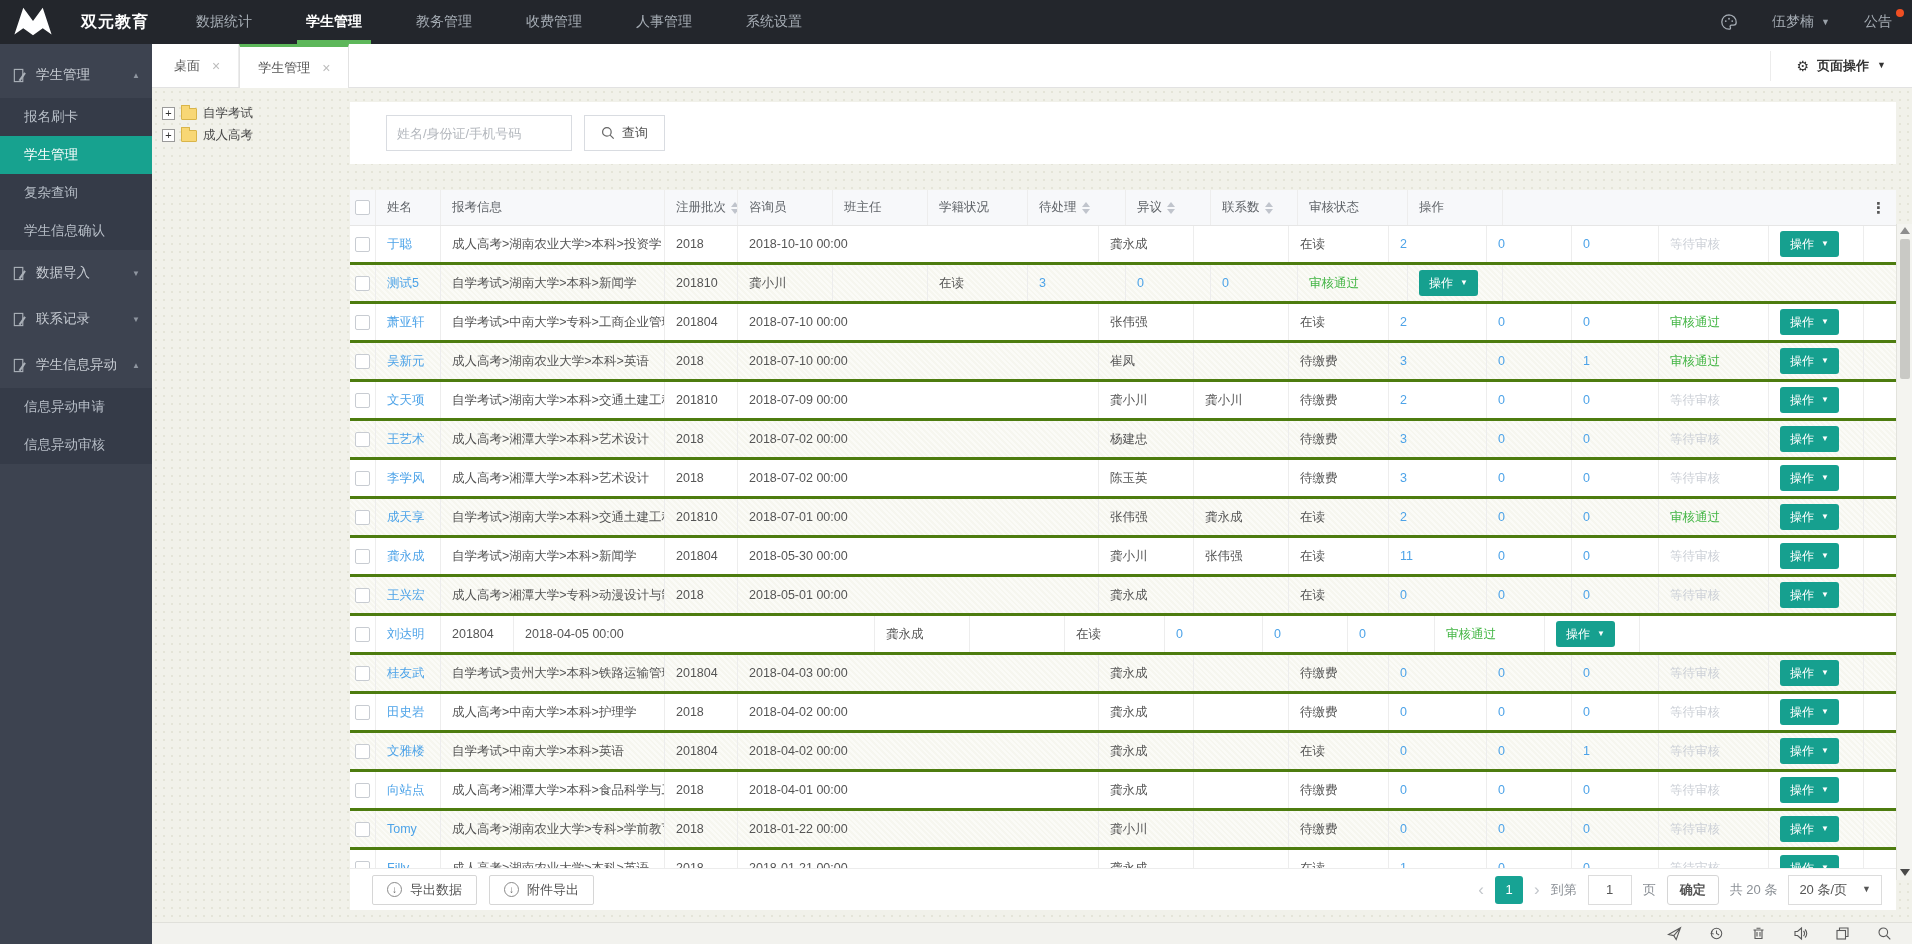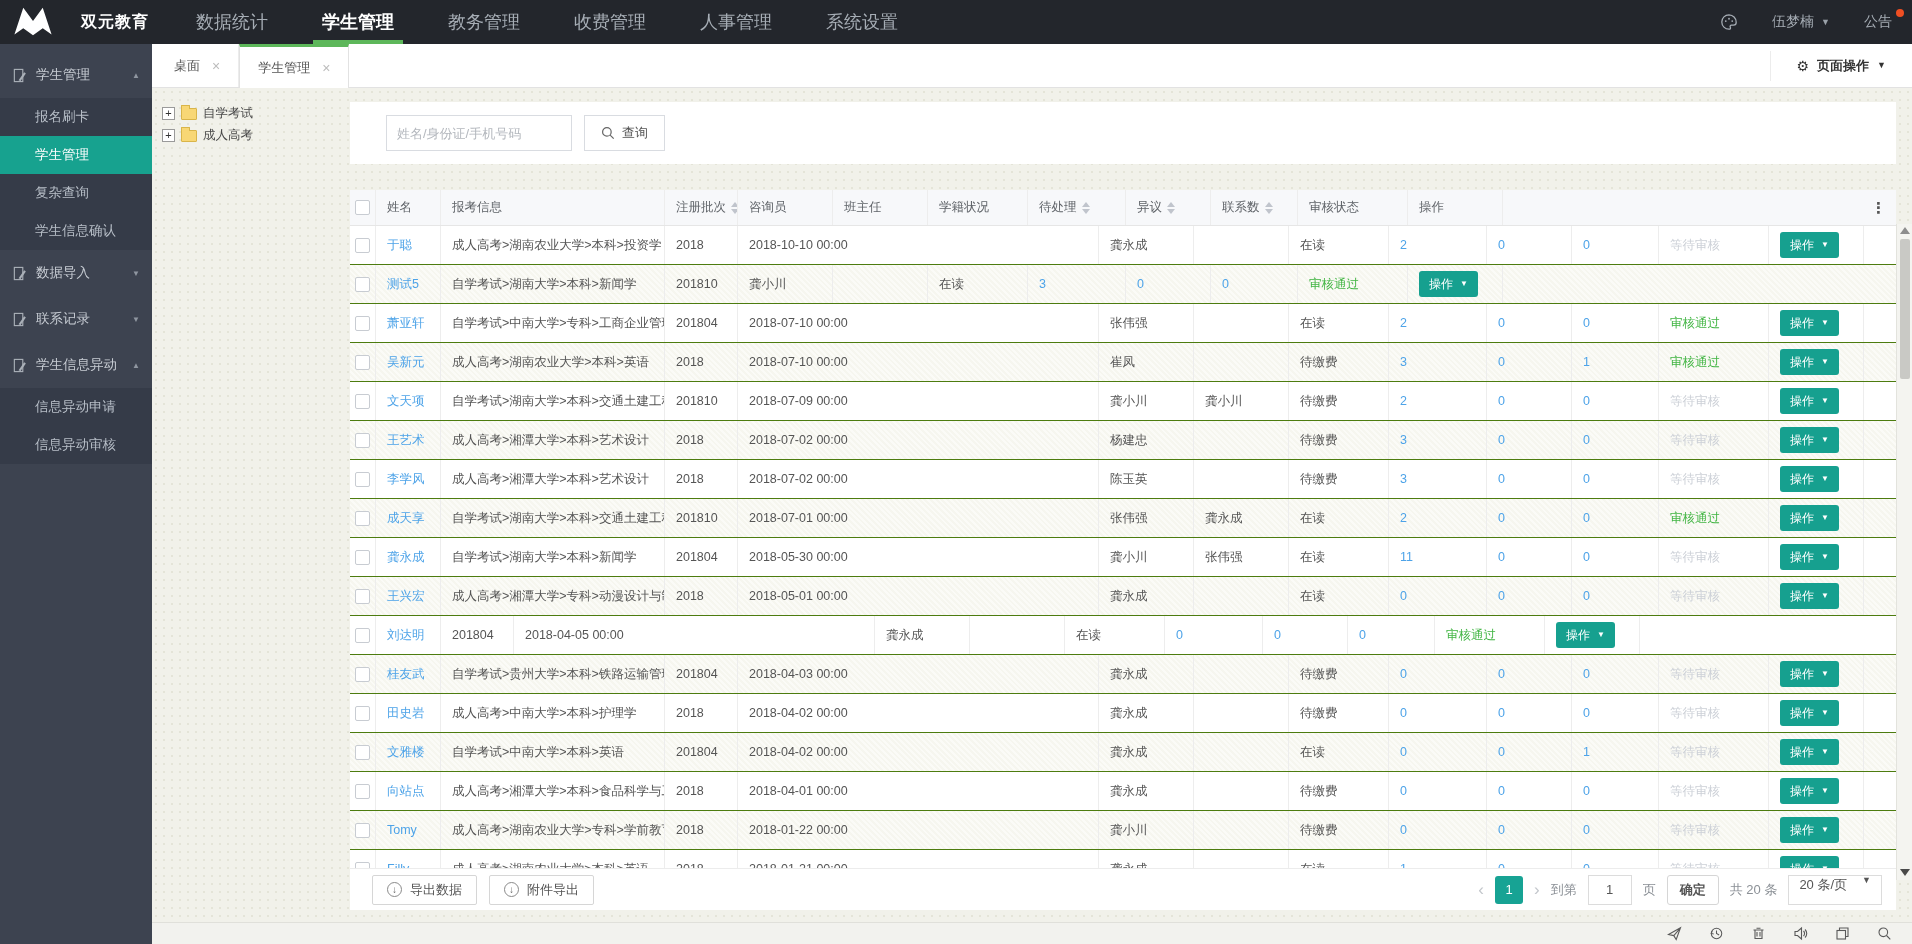--- a/index.html
+++ b/index.html
@@ -4,35 +4,35 @@
 <style>
 *{margin:0;padding:0;box-sizing:border-box}
 html,body{width:1912px;height:944px;overflow:hidden}
 body{font-family:"Liberation Sans","DejaVu Sans",sans-serif;font-size:13px;color:#555;background:#f0f0ec}
 .app{display:flex;flex-direction:column;width:100%;height:100%}
 
 
 .navbar{height:44px;background:#23262c;display:flex;align-items:center;color:#a6adb5;flex-shrink:0;position:relative;z-index:5}
 .brand{display:flex;align-items:center;gap:25px;padding:0 20px 0 10px;min-width:150px;height:100%}
 .brand-name{color:#fff;font-weight:bold;font-size:16px;letter-spacing:1px}
-.nav-item{position:relative;height:44px;display:flex;align-items:center;padding:0 27px;font-size:18px;cursor:pointer}
+.nav-item{position:relative;height:44px;display:flex;align-items:center;padding:0 27px;font-size:14px;cursor:pointer}
 .nav-item.active{color:#fff;font-weight:bold}
 .nav-item.active::after{content:"";position:absolute;left:18px;right:18px;bottom:0;height:4px;background:#5db75a}
 .nav-right{margin-left:auto;display:flex;align-items:center;gap:34px;padding-right:18px}
 .user-menu{display:flex;align-items:center;gap:7px;cursor:pointer;font-size:14px}
 .caret{font-size:9px;line-height:1;color:#9aa1a9}
 .notice{position:relative;cursor:pointer;font-size:14px;margin-right:2px}
 .notice-dot{position:absolute;top:-4px;right:-12px;width:8px;height:8px;border-radius:50%;background:#f04f23}
 
 
 .main-row{flex:1;display:flex;min-height:0}
 .sidebar{width:152px;background:#3d4350;flex-shrink:0;padding-top:8px;color:#bfc6ce;overflow:hidden}
 .side-item{display:flex;align-items:center;font-size:13.5px;cursor:pointer}
 .side-item.group{height:46px;padding:0 12px 0 12px;gap:9px;color:#c8cdd4}
-.side-item.sub{height:38px;padding-left:35px;background:#353b48;color:#b8bfc8}
+.side-item.sub{height:38px;padding-left:24px;background:#353b48;color:#b8bfc8}
 .side-item.sub.active{background:#17a28f;color:#fff}
 .side-arrow{margin-left:auto;font-size:8px;color:#8f96a0}
 .side-icon{display:none;line-height:0}
 .side-item.group .side-icon{display:inline-block}
 
 
 .content-col{flex:1;display:flex;flex-direction:column;min-width:0}
 .tabbar{height:44px;background:#fff;border-bottom:1px solid #e2e2e2;display:flex;align-items:stretch;flex-shrink:0;padding-left:4px;position:relative;z-index:4}
 .tab{display:flex;align-items:center;padding:0 18px;font-size:13px;color:#555;cursor:pointer;border-right:1px solid #ececec;background:#fff;position:relative}
 .tab.active{border-top:3px solid #5db75a;border-left:1px solid #e2e2e2;border-right:1px solid #e2e2e2;margin-bottom:-1px;background:#fff;z-index:2}
@@ -76,39 +76,39 @@
 .c-audit{width:110px}
 .c-op{width:95px}
 .c-dots{flex:1;border-right:none;justify-content:flex-end;padding-right:10px}
 .more-ic{color:#555;font-size:15px;font-weight:bold;cursor:pointer}
 .sort-ic{display:none;flex-direction:column;gap:2px;margin-left:5px}
 .sort-ic.on{display:inline-flex}
 .sort-ic i{display:block;width:0;height:0;border-left:4px solid transparent;border-right:4px solid transparent}
 .sort-ic .up{border-bottom:5px solid #c0c4cc}
 .sort-ic .dn{border-top:5px solid #c0c4cc}
 .tbody{height:642px;overflow:hidden;position:relative}
-.tr{display:flex;height:39px;border-bottom:1px solid #4d7c0f;background:#fff;font-size:12.5px}
+.tr{display:flex;height:39px;border-bottom:3px solid #4d7c0f;background:#fff;font-size:12.5px}
 .tbody .tr:nth-child(even){background:repeating-linear-gradient(45deg,#f6f6ef 0,#f6f6ef 2px,#fbfbf7 2px,#fbfbf7 4px)}
 .checkbox{width:15px;height:15px;border:1px solid #c8ccd2;border-radius:2px;background:#fff;cursor:pointer;flex-shrink:0}
 .cell-link{color:#4da3e8;text-decoration:none;cursor:pointer}
 .audit-txt.pass{color:#41b543}
 .audit-txt.wait{color:#ccd0d7}
 .op-btn{background:#16a08f;color:#fff;border:none;border-radius:3px;height:26px;padding:0 10px;font-size:12px;display:flex;align-items:center;gap:7px;cursor:pointer}
 .op-btn .caret{color:#fff;font-size:8px}
 
 
 .table-footer{height:42px;background:#fff;border-top:1px solid #ececec;display:flex;align-items:center;padding:0 14px 0 22px}
 .exp-btn{height:30px;border:1px solid #d6d6d6;background:#fff;display:flex;align-items:center;gap:8px;padding:0 14px;font-size:13px;color:#555;border-radius:2px;cursor:pointer;margin-right:12px}
 .dl-ic{width:15px;height:15px;border:1px solid #8a8a8a;border-radius:50%;font-size:10px;line-height:13px;text-align:center;color:#666;flex-shrink:0}
 .pager{margin-left:auto;display:flex;align-items:center;gap:11px;color:#8b9096;font-size:13px}
 .pg-arrow{color:#c2c6cb;font-size:17px;cursor:pointer;line-height:1}
 .pg-cur{width:28px;height:28px;background:#17a394;color:#fff;border-radius:3px;display:flex;align-items:center;justify-content:center;cursor:pointer}
 .pg-input{width:44px;height:30px;border:1px solid #dcdcdc;text-align:center;font-size:13px;color:#555;outline:none}
 .pg-ok{height:30px;border:1px solid #d6d6d6;background:#fff;padding:0 12px;font-weight:bold;color:#555;border-radius:3px;cursor:pointer;font-size:13px}
-.pg-size{height:30px;border:1px solid #dcdcdc;display:flex;gap:15px;padding:0 10px;color:#555;cursor:pointer;background:#fff}
+.pg-size{height:30px;border:1px solid #dcdcdc;display:flex;align-items:center;gap:15px;padding:0 10px;color:#555;cursor:pointer;background:#fff}
 .pg-size .caret{color:#555}
 
 
 .scrollbar{position:absolute;top:136px;right:0;width:16px;height:656px;display:flex;flex-direction:column;align-items:center;background:#f4f4f0;border-left:1px solid #e3e3dd}
 .sb-up{margin-top:3px;width:0;height:0;border-left:5px solid transparent;border-right:5px solid transparent;border-bottom:7px solid #8d8d8d;cursor:pointer}
 .sb-thumb{width:10px;height:140px;background:#c9c9c5;border-radius:2px;margin-top:5px;cursor:pointer}
 .sb-down{margin-top:auto;margin-bottom:4px;width:0;height:0;border-left:5px solid transparent;border-right:5px solid transparent;border-top:7px solid #4a4a4a;cursor:pointer}
 
 
 .taskbar{height:22px;background:#f2f2ee;border-top:1px solid #e0e0da;display:flex;align-items:center;justify-content:flex-end;gap:27px;padding-right:20px;flex-shrink:0}

